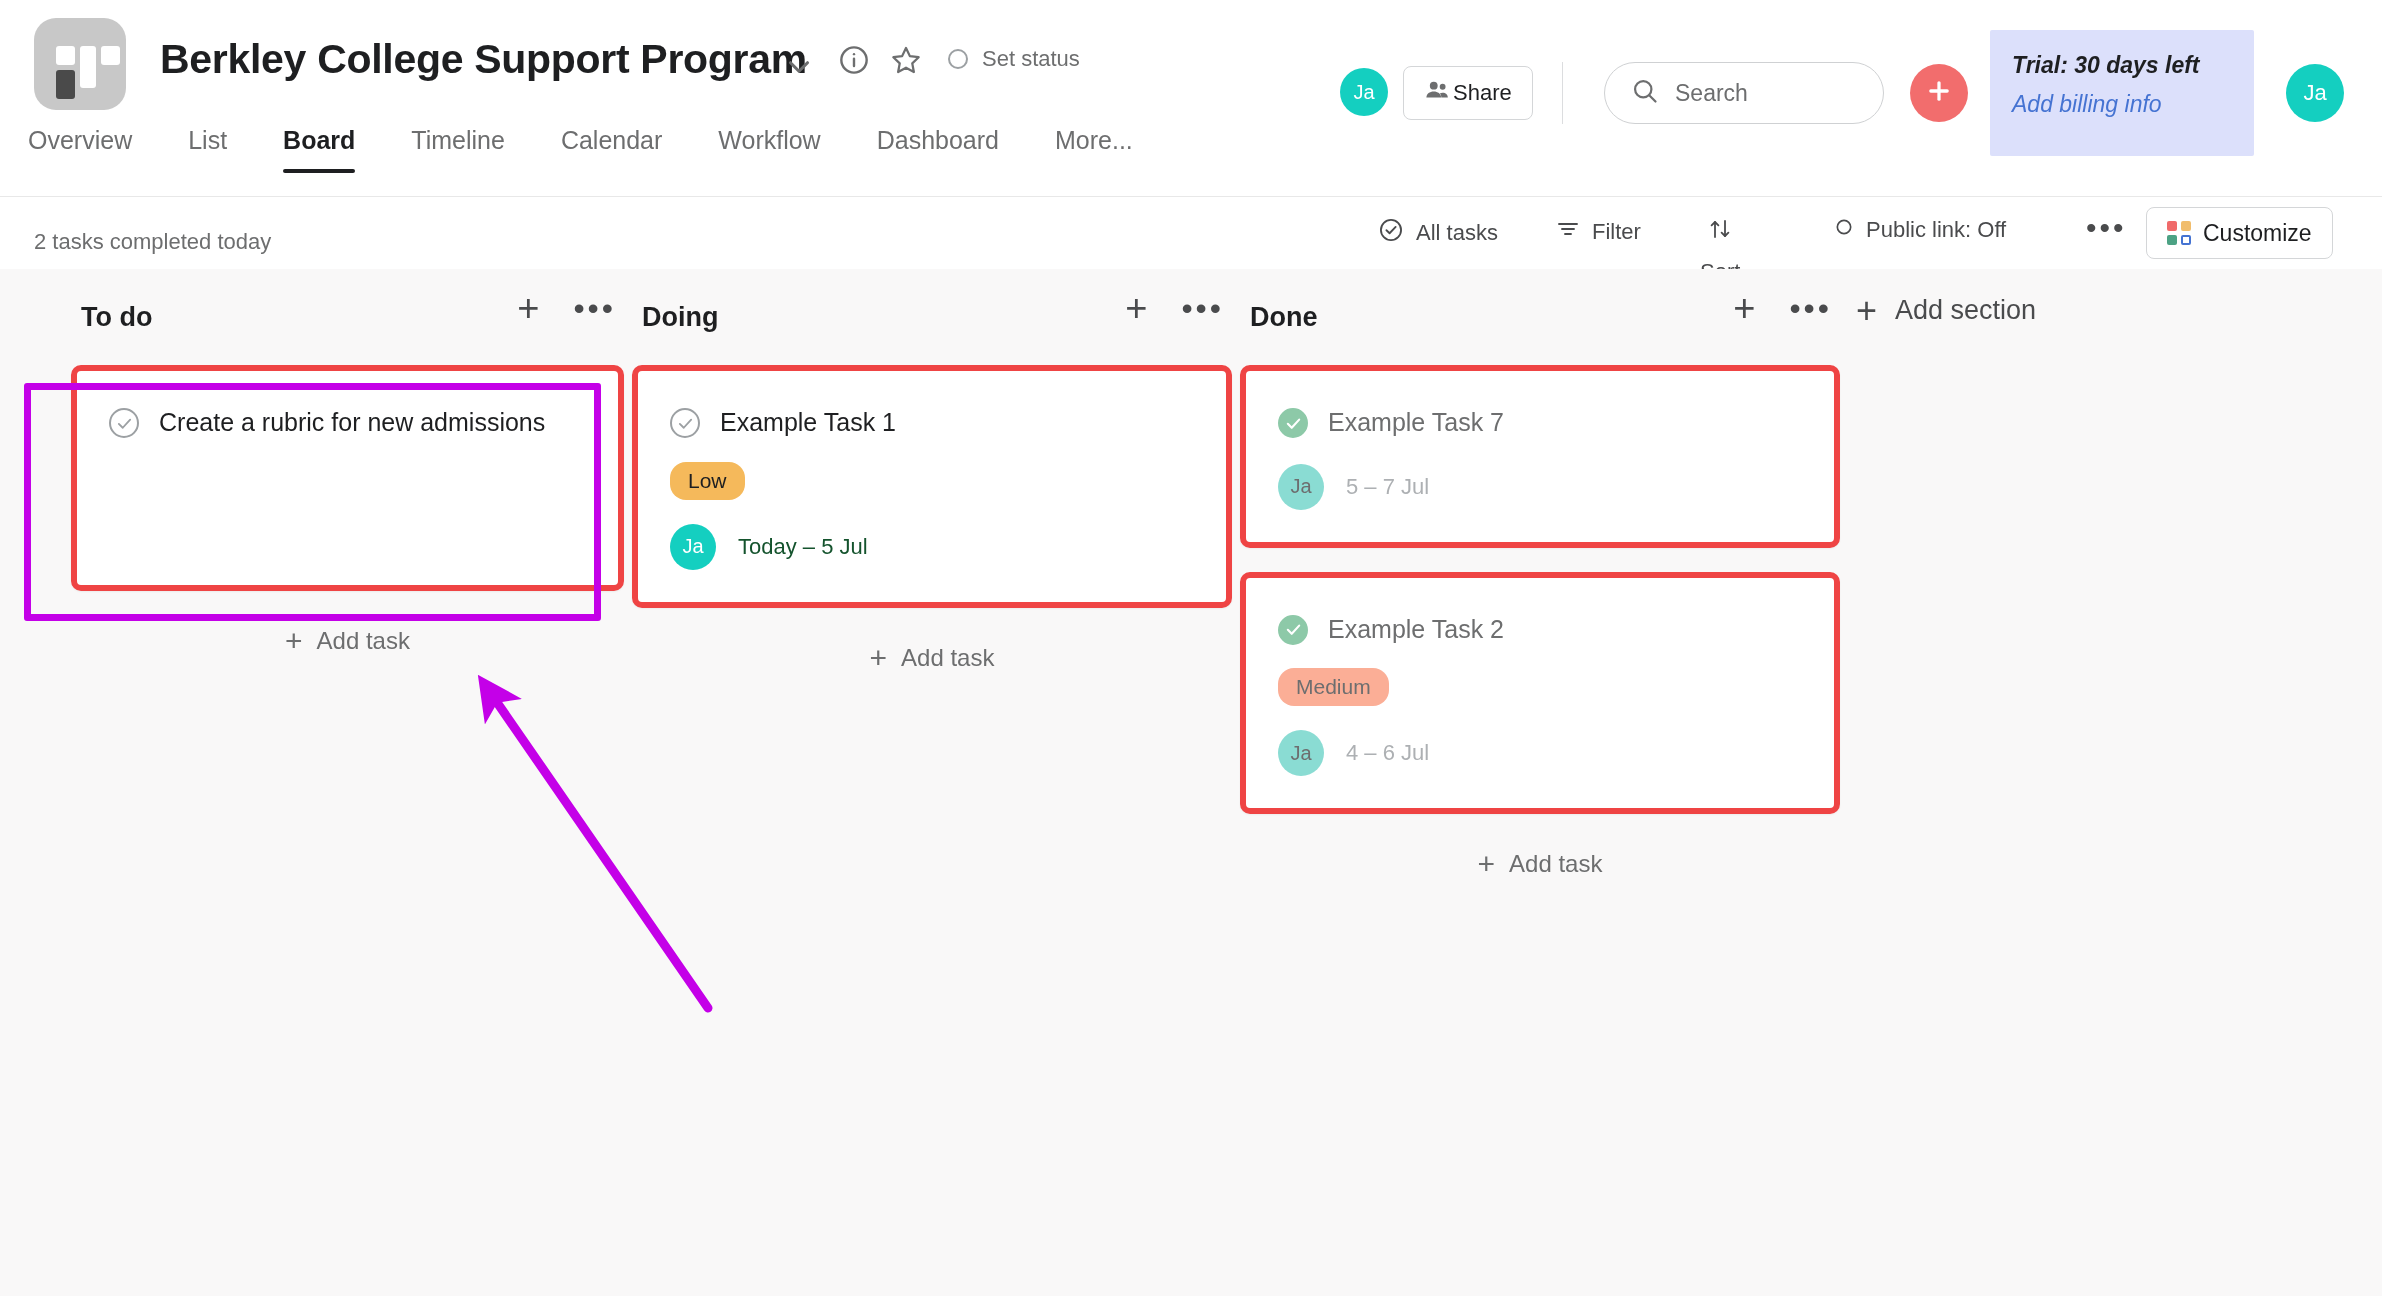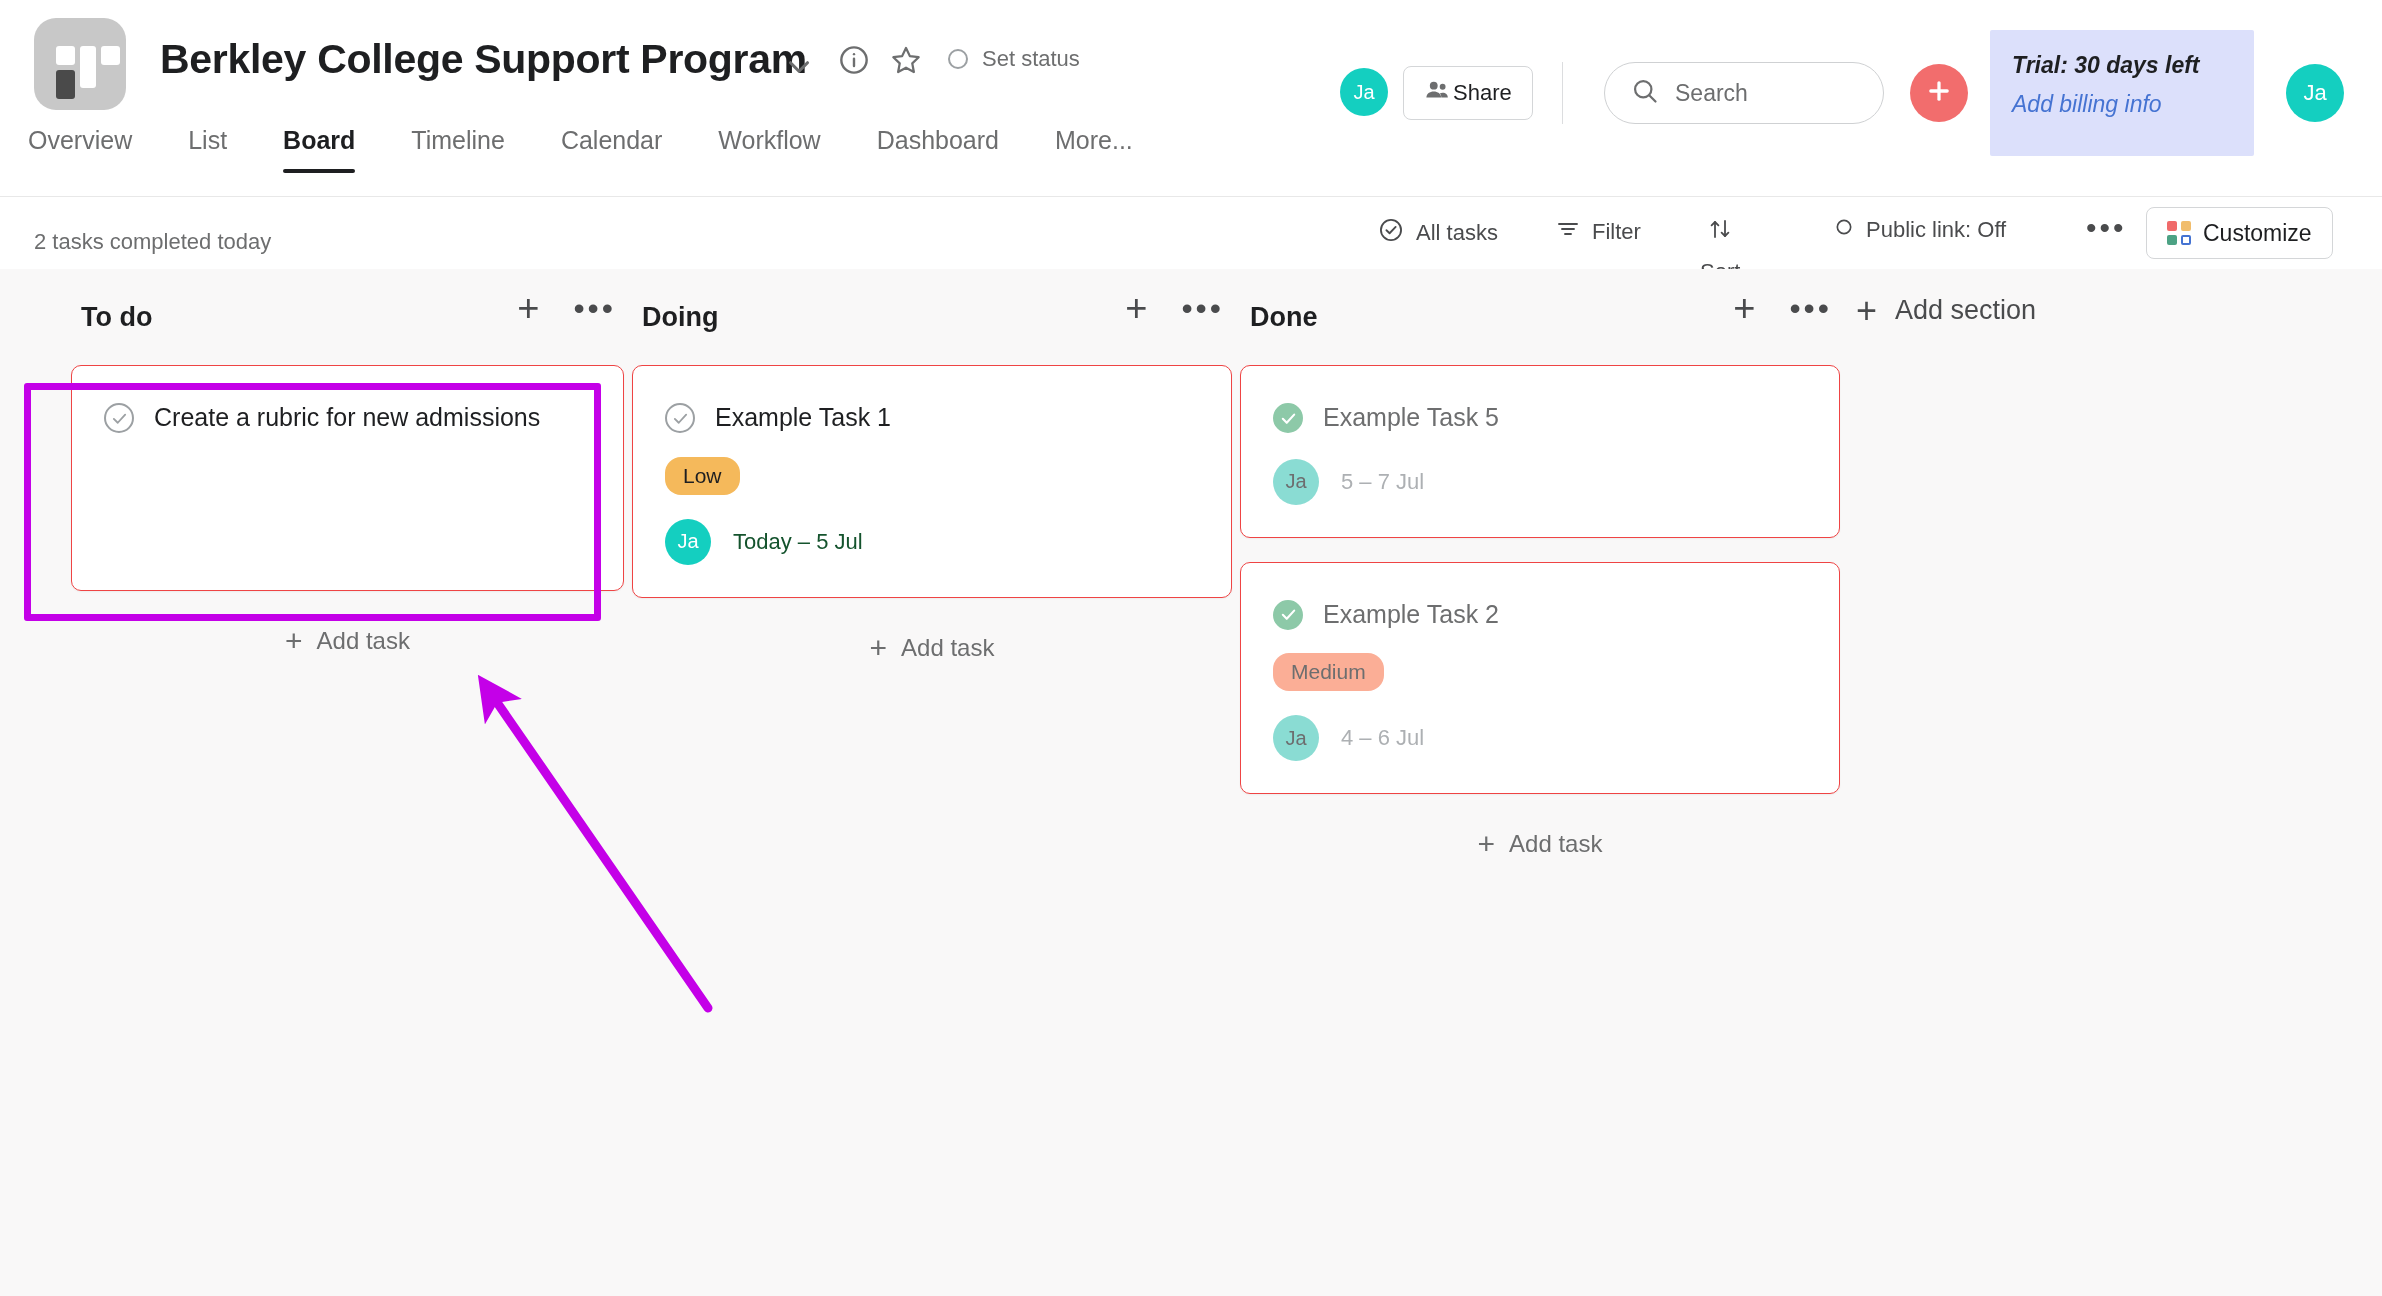--- a/index.html
+++ b/index.html
@@ -148,21 +148,21 @@
   .col-head {
     position: relative; height: 96px; display: flex; align-items: center;
     padding: 0 6px 0 10px;
   }
   .col-title { font-size: 27px; font-weight: 700; color: #1e1f21; white-space: nowrap; }
   .col-actions { position: absolute; right: 8px; top: 26px; display: flex; align-items: center; gap: 34px; }
   .col-plus { font-size: 38px; color: #4a4b4d; line-height: 0.7; cursor: pointer; }
   .col-dots { font-size: 32px; letter-spacing: 3px; color: #4a4b4d; line-height: 0.7; cursor: pointer; }
 
   .card {
-    background: #fff; border: 1px solid #ef4444; border-radius: 10px;
+    background: #fff; border: 6px solid #ef4444; border-radius: 10px;
     padding: 34px 32px 32px 32px; margin-bottom: 24px;
     box-shadow: 0 1px 2px rgba(0,0,0,0.05); cursor: pointer;
   }
   .card.tall { min-height: 226px; }
   .card-title-row { display: flex; align-items: flex-start; gap: 20px; }
   .check-circle {
     width: 30px; height: 30px; border-radius: 50%;
     border: 2px solid #9ca0a3; flex: none; margin-top: 3px;
     display: flex; align-items: center; justify-content: center;
   }
@@ -425,21 +425,21 @@
         </span>
       </div>
 
       <div class="card done">
         <div class="card-title-row">
           <span class="check-circle done">
             <svg width="17" height="17" viewBox="0 0 24 24" fill="none" stroke="#ffffff" stroke-width="3" stroke-linecap="round" stroke-linejoin="round">
                 <polyline points="4 12.5 9.5 18 20 6.5"></polyline>
               </svg>
           </span>
-          <span class="card-title">Example Task 5</span>
+          <span class="card-title">Example Task 7</span>
         </div>
         <div class="card-meta">
           <span class="avatar card-avatar">Ja</span>
           <span class="card-date">5 – 7 Jul</span>
         </div>
       </div>
 
       <div class="card done">
         <div class="card-title-row">
           <span class="check-circle done">

